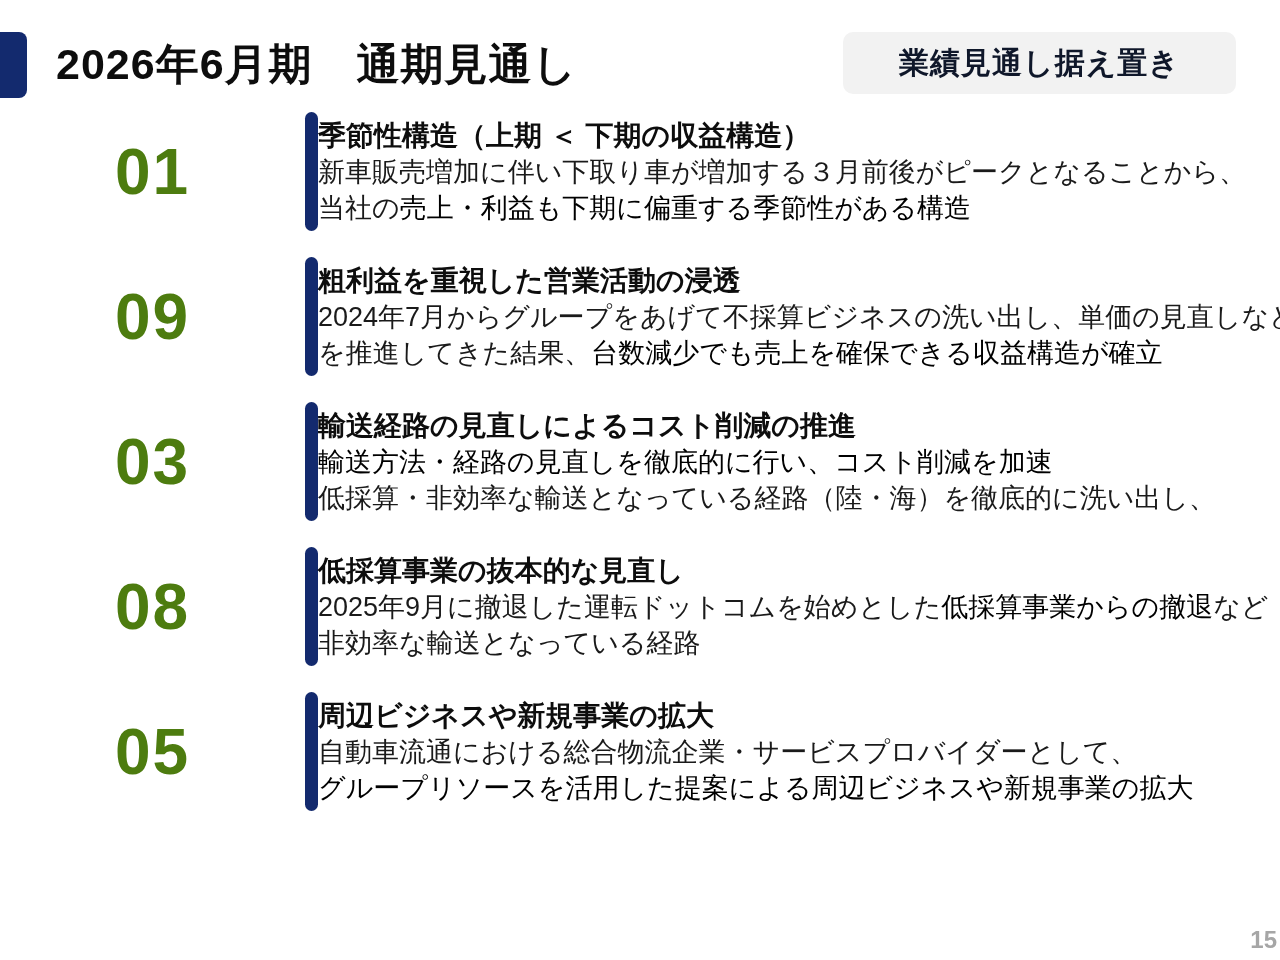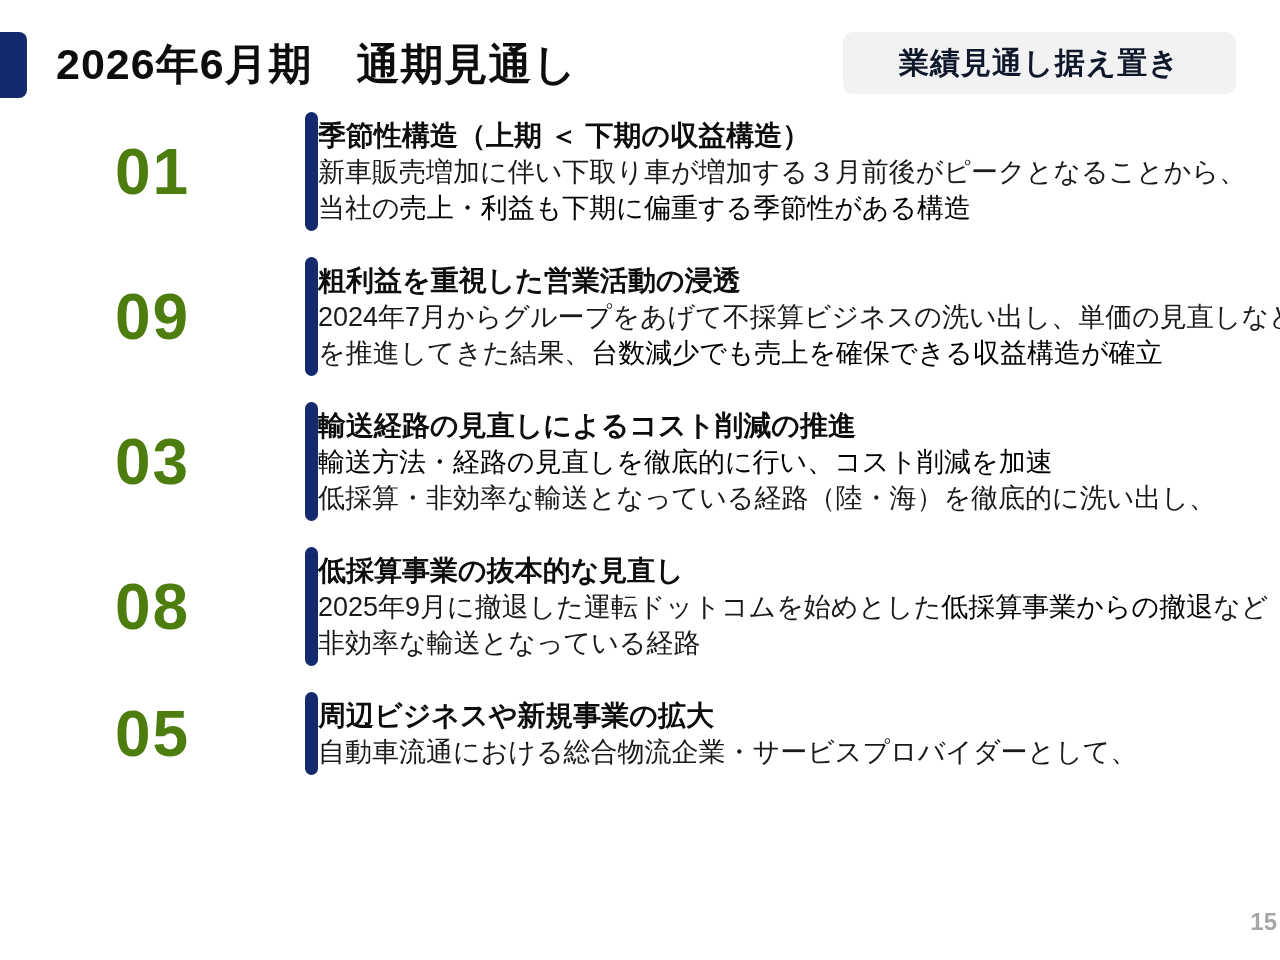--- a/index.html
+++ b/index.html
@@ -103,21 +103,21 @@
     white-space: nowrap;
   }
   .line .b {
     font-weight: normal;
     color: #000000;
   }
   
   .page-num {
     position: absolute;
     right: 36px;
-    bottom: 24px;
+    bottom: 6px;
     font-size: 24px;
     font-weight: bold;
     color: #a6a6a6;
   }
 </style>
 </head>
 <body>
 
 <div class="slide">
 
@@ -178,20 +178,21 @@
     </div>
   </div>
 
   <div class="section">
     <div class="num">05</div>
     <div class="vbar"></div>
     <div class="content">
       <div class="item-title">周辺ビジネスや新規事業の拡大</div>
       <div class="item-body">
             <div class="line"><span>自動車流通における総合物流企業・サービスプロバイダーとして、</span></div>
+            <div class="line"><span class="b">グループリソースを活用した提案による周辺ビジネスや新規事業の拡大</span></div>
           </div>
     </div>
   </div>
 </div>
 
   <div class="page-num">15</div>
 
 </div>
 
 </body></html>

